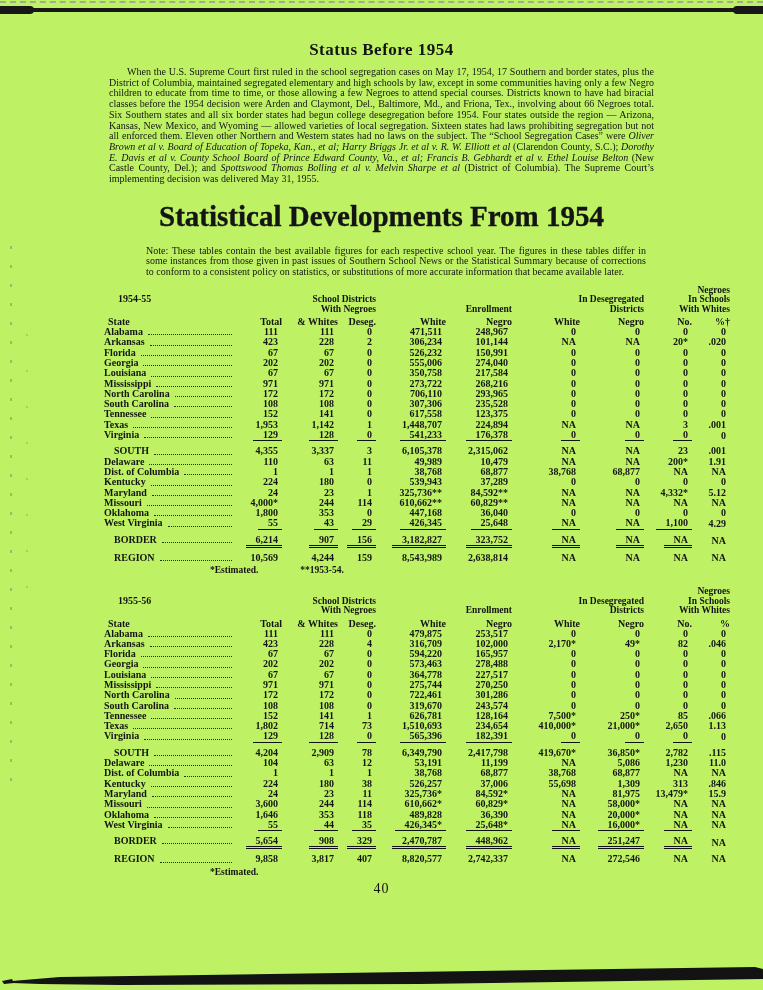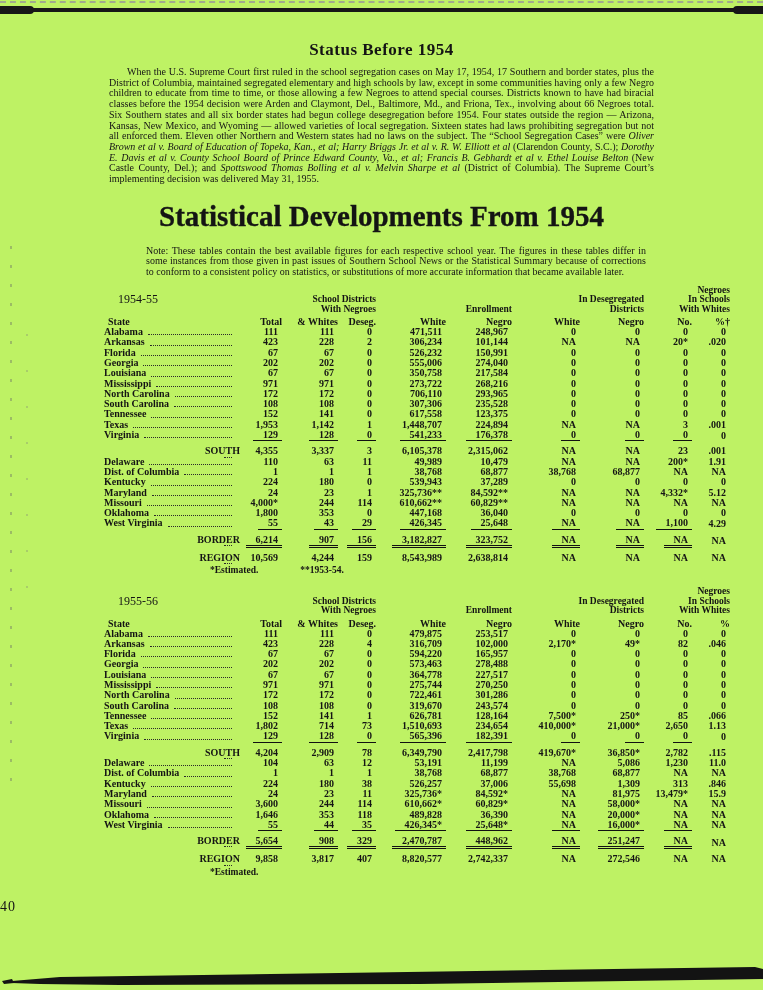--- a/index.html
+++ b/index.html
@@ -18,36 +18,36 @@
   .para1{width:545px;margin:7px auto 0;font-size:10px;line-height:10.7px;text-align:justify;text-indent:18px;}
   .title2{margin:15px 0 0;text-align:center;font-size:29px;font-weight:bold;-webkit-text-stroke:.35px #141414;}
   .note{width:500px;margin:13px 0 0 146px;font-size:10px;line-height:10.7px;text-align:justify;}
   
   .tablewrap{margin:8px 0 0 104px;}
   table.datatable{border-collapse:collapse;table-layout:fixed;width:626px;font-weight:bold;}
   table.datatable th,table.datatable td{padding:0;margin:0;}
   thead th{font-size:9.5px;text-align:right;vertical-align:bottom;font-weight:bold;}
   .grp div{line-height:9.4px;}
   .yearcell{text-align:left;vertical-align:bottom;}
-  .year{font-size:12px;font-weight:normal;padding:0 0 9px 14px;line-height:12px;}
+  .year{font-size:10px;font-weight:bold;padding:0 0 9px 14px;line-height:12px;}
   tr.colhead th{font-size:10px;height:13px;vertical-align:bottom;line-height:11px;}
   tr.colhead th.statehead{text-align:left;padding-left:4px;}
   tbody td{font-size:10px;line-height:10.3px;height:10.3px;text-align:right;white-space:nowrap;}
   tbody td .val{display:inline-block;padding:0 4px 0 10px;}
   td.state{text-align:center;}
   td.state{display:flex;align-items:flex-end;padding-left:24px;}
-  tr.sec td.state{padding-left:10px;flex-direction:column;}
+  tr.sec td.state{padding-left:10px;}
   .nm{white-space:nowrap;}
   .leader{flex:1;border-bottom:1.6px dotted #2a2a2a;margin:0 8px 2px 5px;min-width:8px;}
   tr.u1 td .val{border-bottom:1.2px solid #111;}
   tr.u2 td .val{border-bottom:3px double #111;}
   tr.u1 td:last-child .val,tr.u2 td:last-child .val{border-bottom:none;}
   tr.spacer td{height:5px;}
   .footnote{margin:2px 0 0 106px;font-size:9.5px;font-weight:bold;display:flex;gap:42px;}
-  .pagenum{margin-top:22px;font-size:14px;letter-spacing:1px;}
+  .pagenum{margin-top:4px;text-align:center;font-size:14px;letter-spacing:1px;}
 </style>
 </head>
 <body>
 
 <div class="sheet">
   <div class="top-dashed"></div>
   <div class="top-bar"></div>
   <div class="top-bar-endL"></div>
   <div class="top-bar-endR"></div>
   <div class="left-noise"></div>

